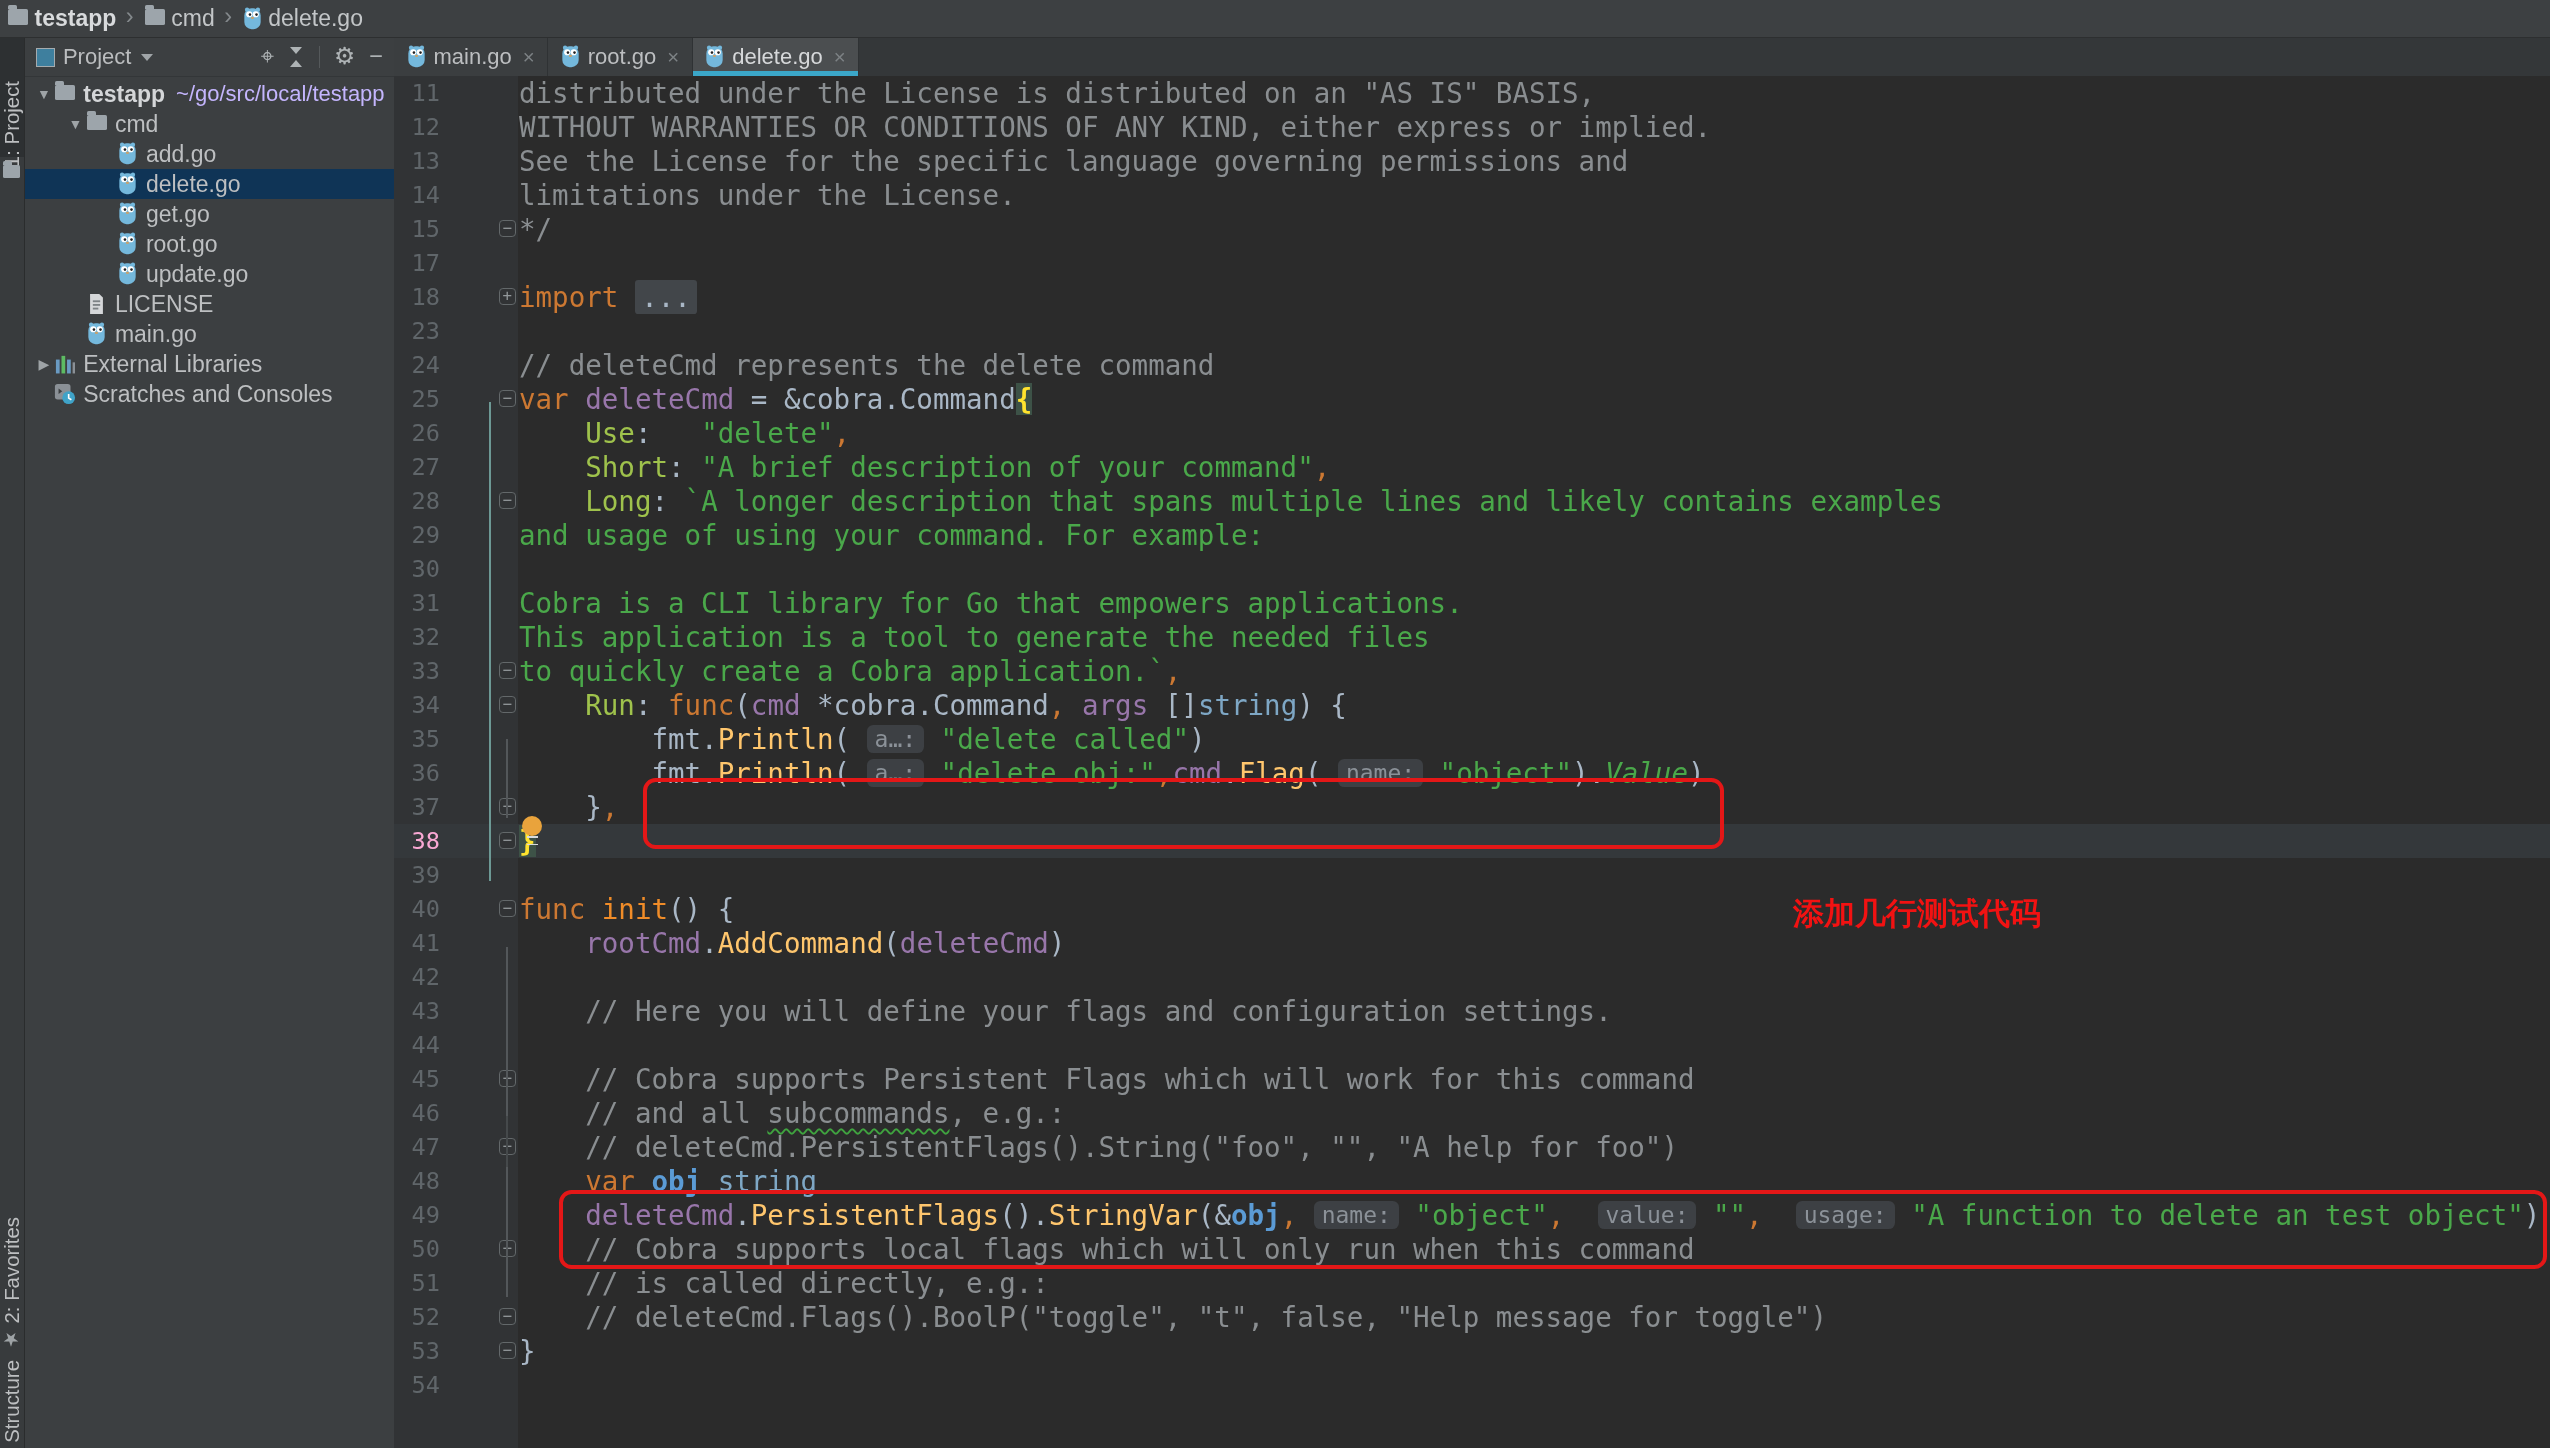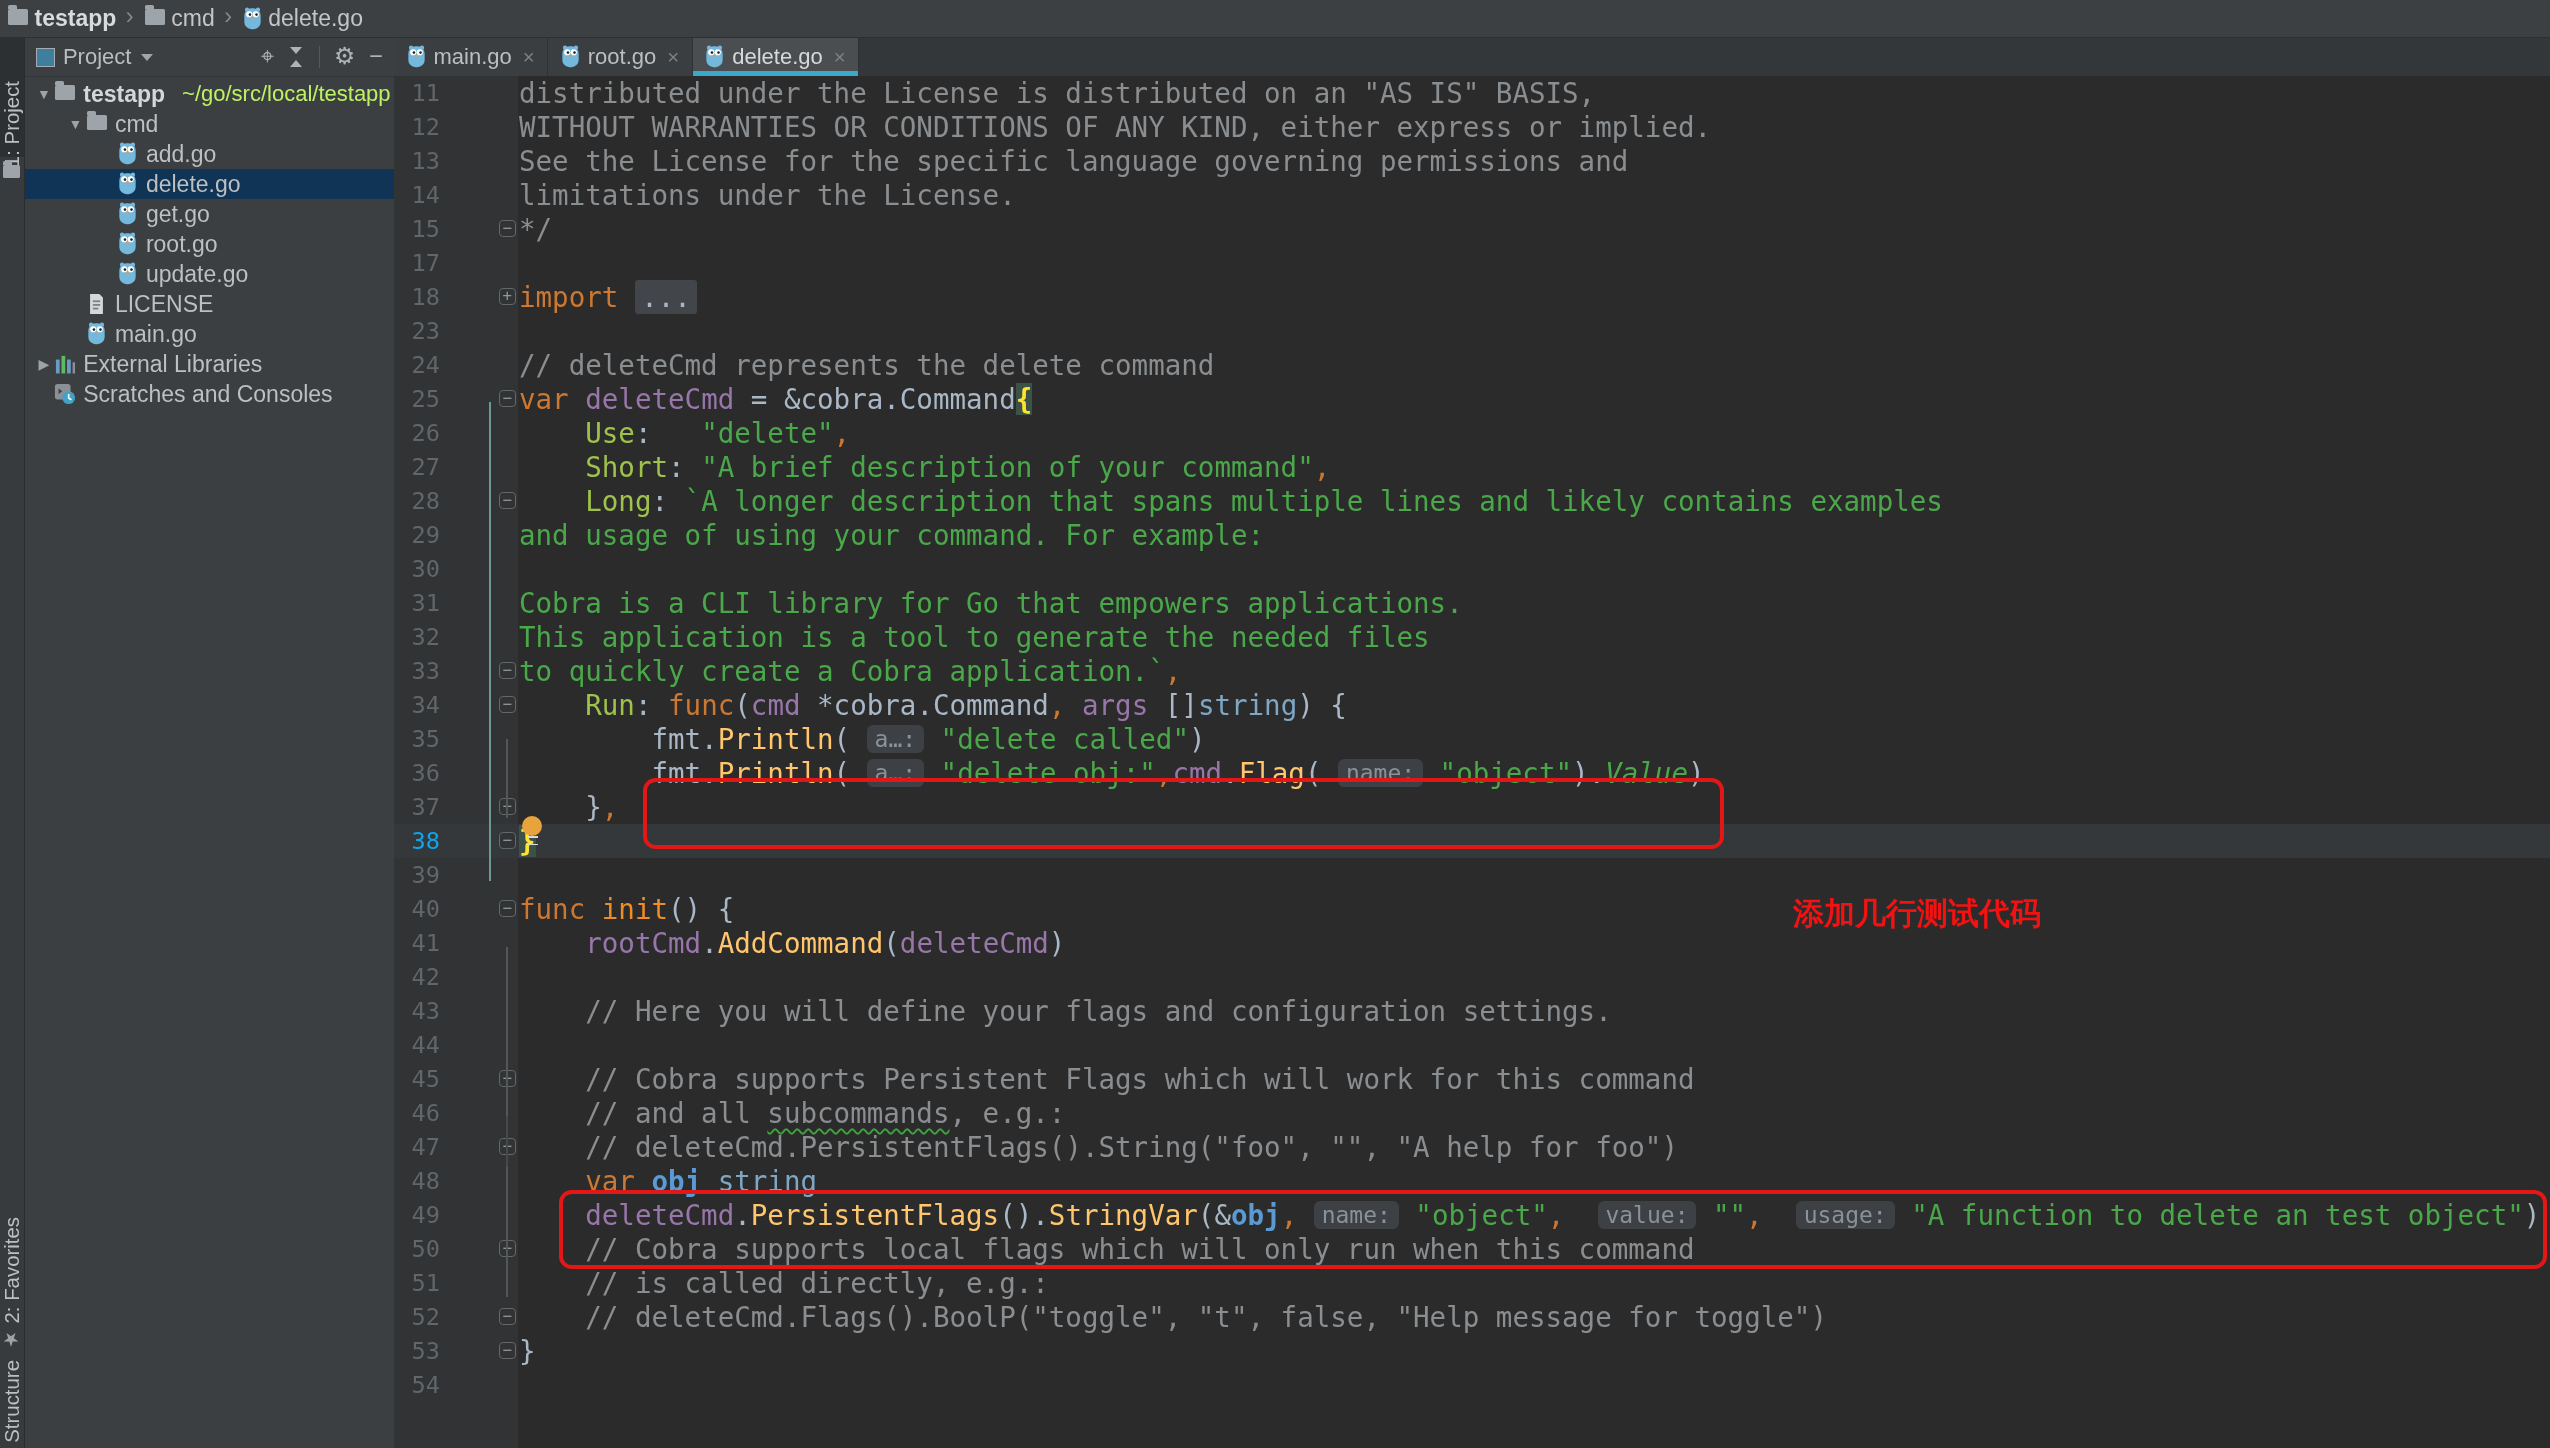--- a/index.html
+++ b/index.html
@@ -37,40 +37,40 @@
   .collapse-ico .t1{position:absolute;left:2.4px;top:0;width:0;height:0;border-left:6.3px solid transparent;border-right:6.3px solid transparent;border-top:7px solid #aeb3b5;}
   .collapse-ico .t2{position:absolute;left:2.4px;bottom:0;width:0;height:0;border-left:6.3px solid transparent;border-right:6.3px solid transparent;border-bottom:7px solid #aeb3b5;}
 
   #tree{position:absolute;left:0;top:41px;width:369px;}
   .trow{position:relative;height:30px;display:flex;align-items:center;}
   .trow.selected{background:#0f3456;}
   .tarrow{width:19px;text-align:center;color:#9ea3a6;font-size:14px;flex:none;}
   .ticon{width:23.6px;height:22px;flex:none;display:flex;align-items:center;justify-content:center;}
   .tlabel{color:#bdbfc1;font-size:23px;margin-left:6.3px;white-space:nowrap;}
   .tlabel.bold{font-weight:bold;color:#d4d6d8;}
-  .tpath{color:#bef264;font-size:22px;margin-left:17px;white-space:nowrap;}
+  .tpath{color:#c4b5fd;font-size:22px;margin-left:11px;white-space:nowrap;}
 
   
   #tabstrip{position:absolute;left:394px;top:38px;width:2156px;height:38px;background:#343739;z-index:10;}
   .etab{position:relative;display:inline-flex;align-items:center;height:38px;background:#3b3e40;
         border-right:0.8px solid #2f3234;padding:0 12.6px;box-sizing:border-box;}
   .etab.active{background:#4b4e50;}
   .etab.active::after{content:"";position:absolute;left:0;bottom:0;width:100%;height:4.7px;background:#3ba7c9;}
   .etab .tablabel{color:#bcbec0;font-size:22px;margin-left:7.9px;}
   .etab.active .tablabel{color:#d6d8da;}
   .etab .tabclose{color:#7d8285;font-size:20.4px;margin-left:11px;}
 
   
   #gutterbg{position:absolute;left:394px;top:38px;width:124px;height:1411px;background:#313335;z-index:1;}
   #rows{position:absolute;left:394px;top:76px;width:2156px;z-index:2;
         font-family:"DejaVu Sans Mono","Liberation Mono",monospace;font-size:27.5px;}
   .crow{display:flex;height:34px;line-height:34px;white-space:pre;}
   .crow.caret{background:#34383b;}
   .lnum{width:46px;flex:none;text-align:right;color:#60666a;font-size:23.6px;}
-  .crow.caret .lnum{color:#0ea5e9;}
+  .crow.caret .lnum{color:#f9a8d4;}
   .lfold{width:79px;flex:none;position:relative;}
   .fold-marker{position:absolute;right:3.1px;top:7.9px;width:17.3px;height:17.3px;border:1.6px solid #63686a;
                border-radius:3.9px;box-sizing:border-box;color:#93989b;font-size:15.7px;line-height:13.4px;
                text-align:center;background:#313335;}
   .lcode{flex:none;}
 
   .s-pl{color:#a9b7c6;}
   .s-cm{color:#8a8e91;}
   .s-kw{color:#cc7832;}
   .s-str{color:#4aa84a;}

